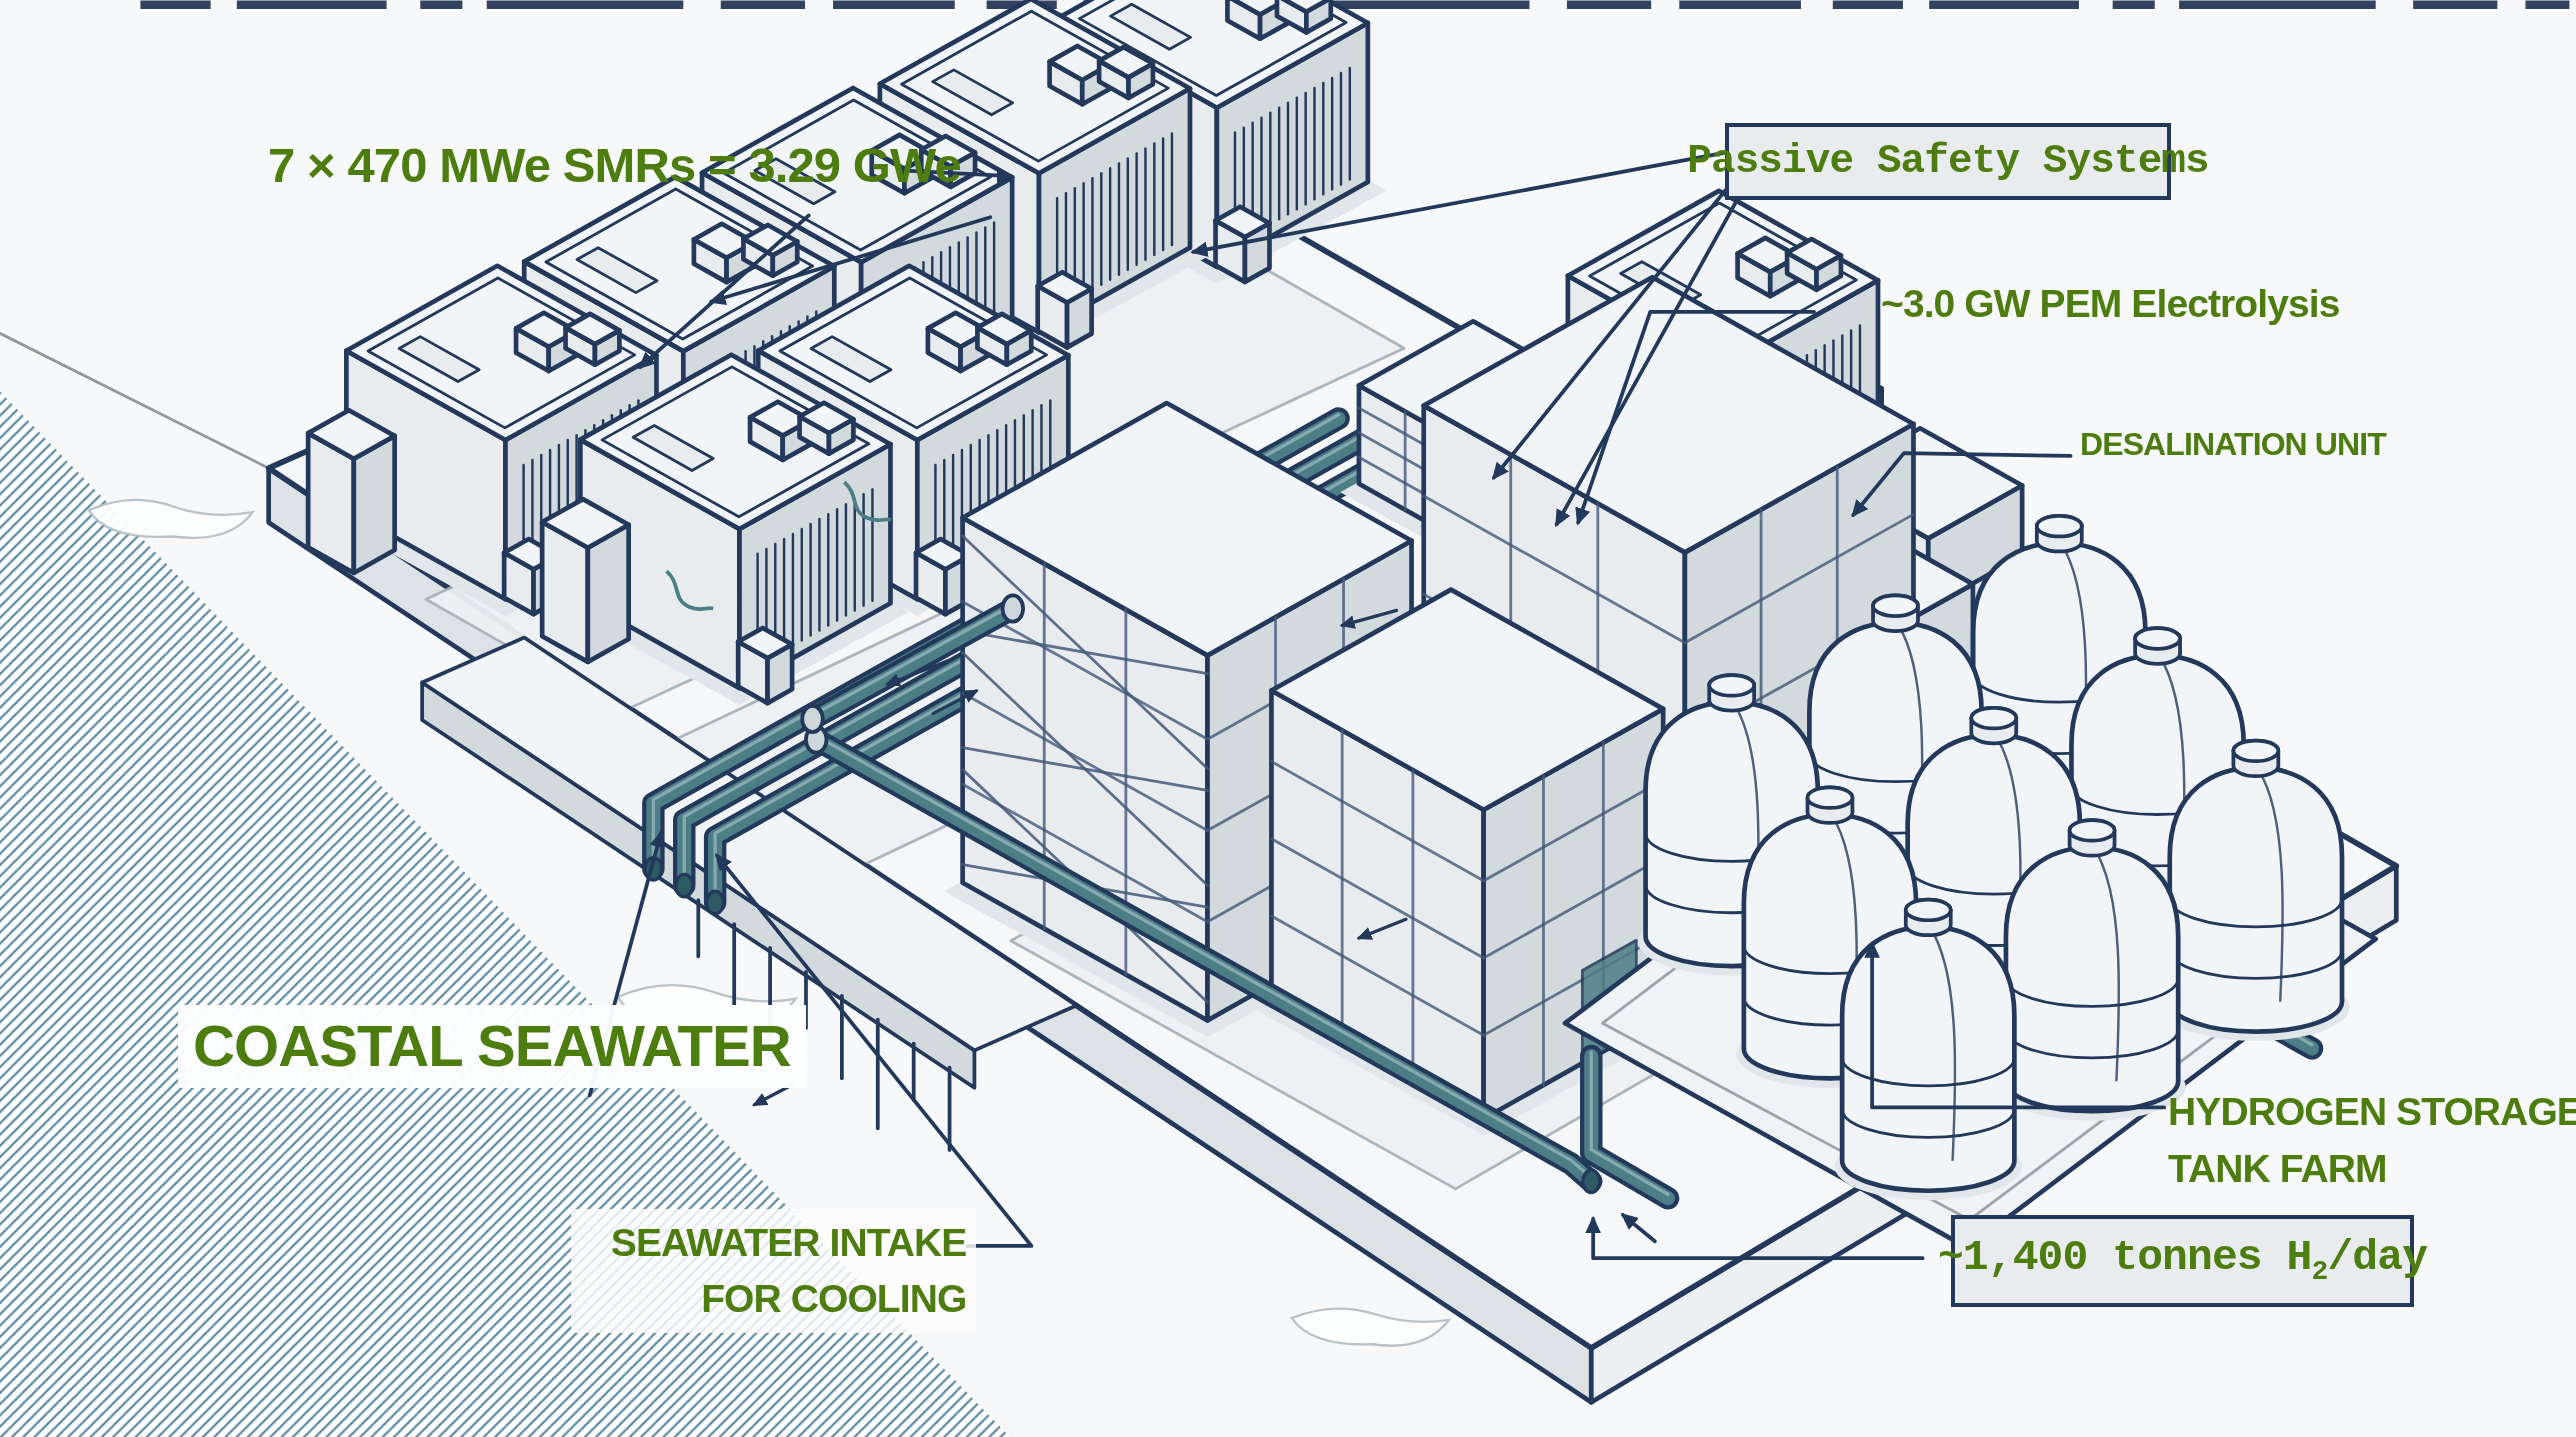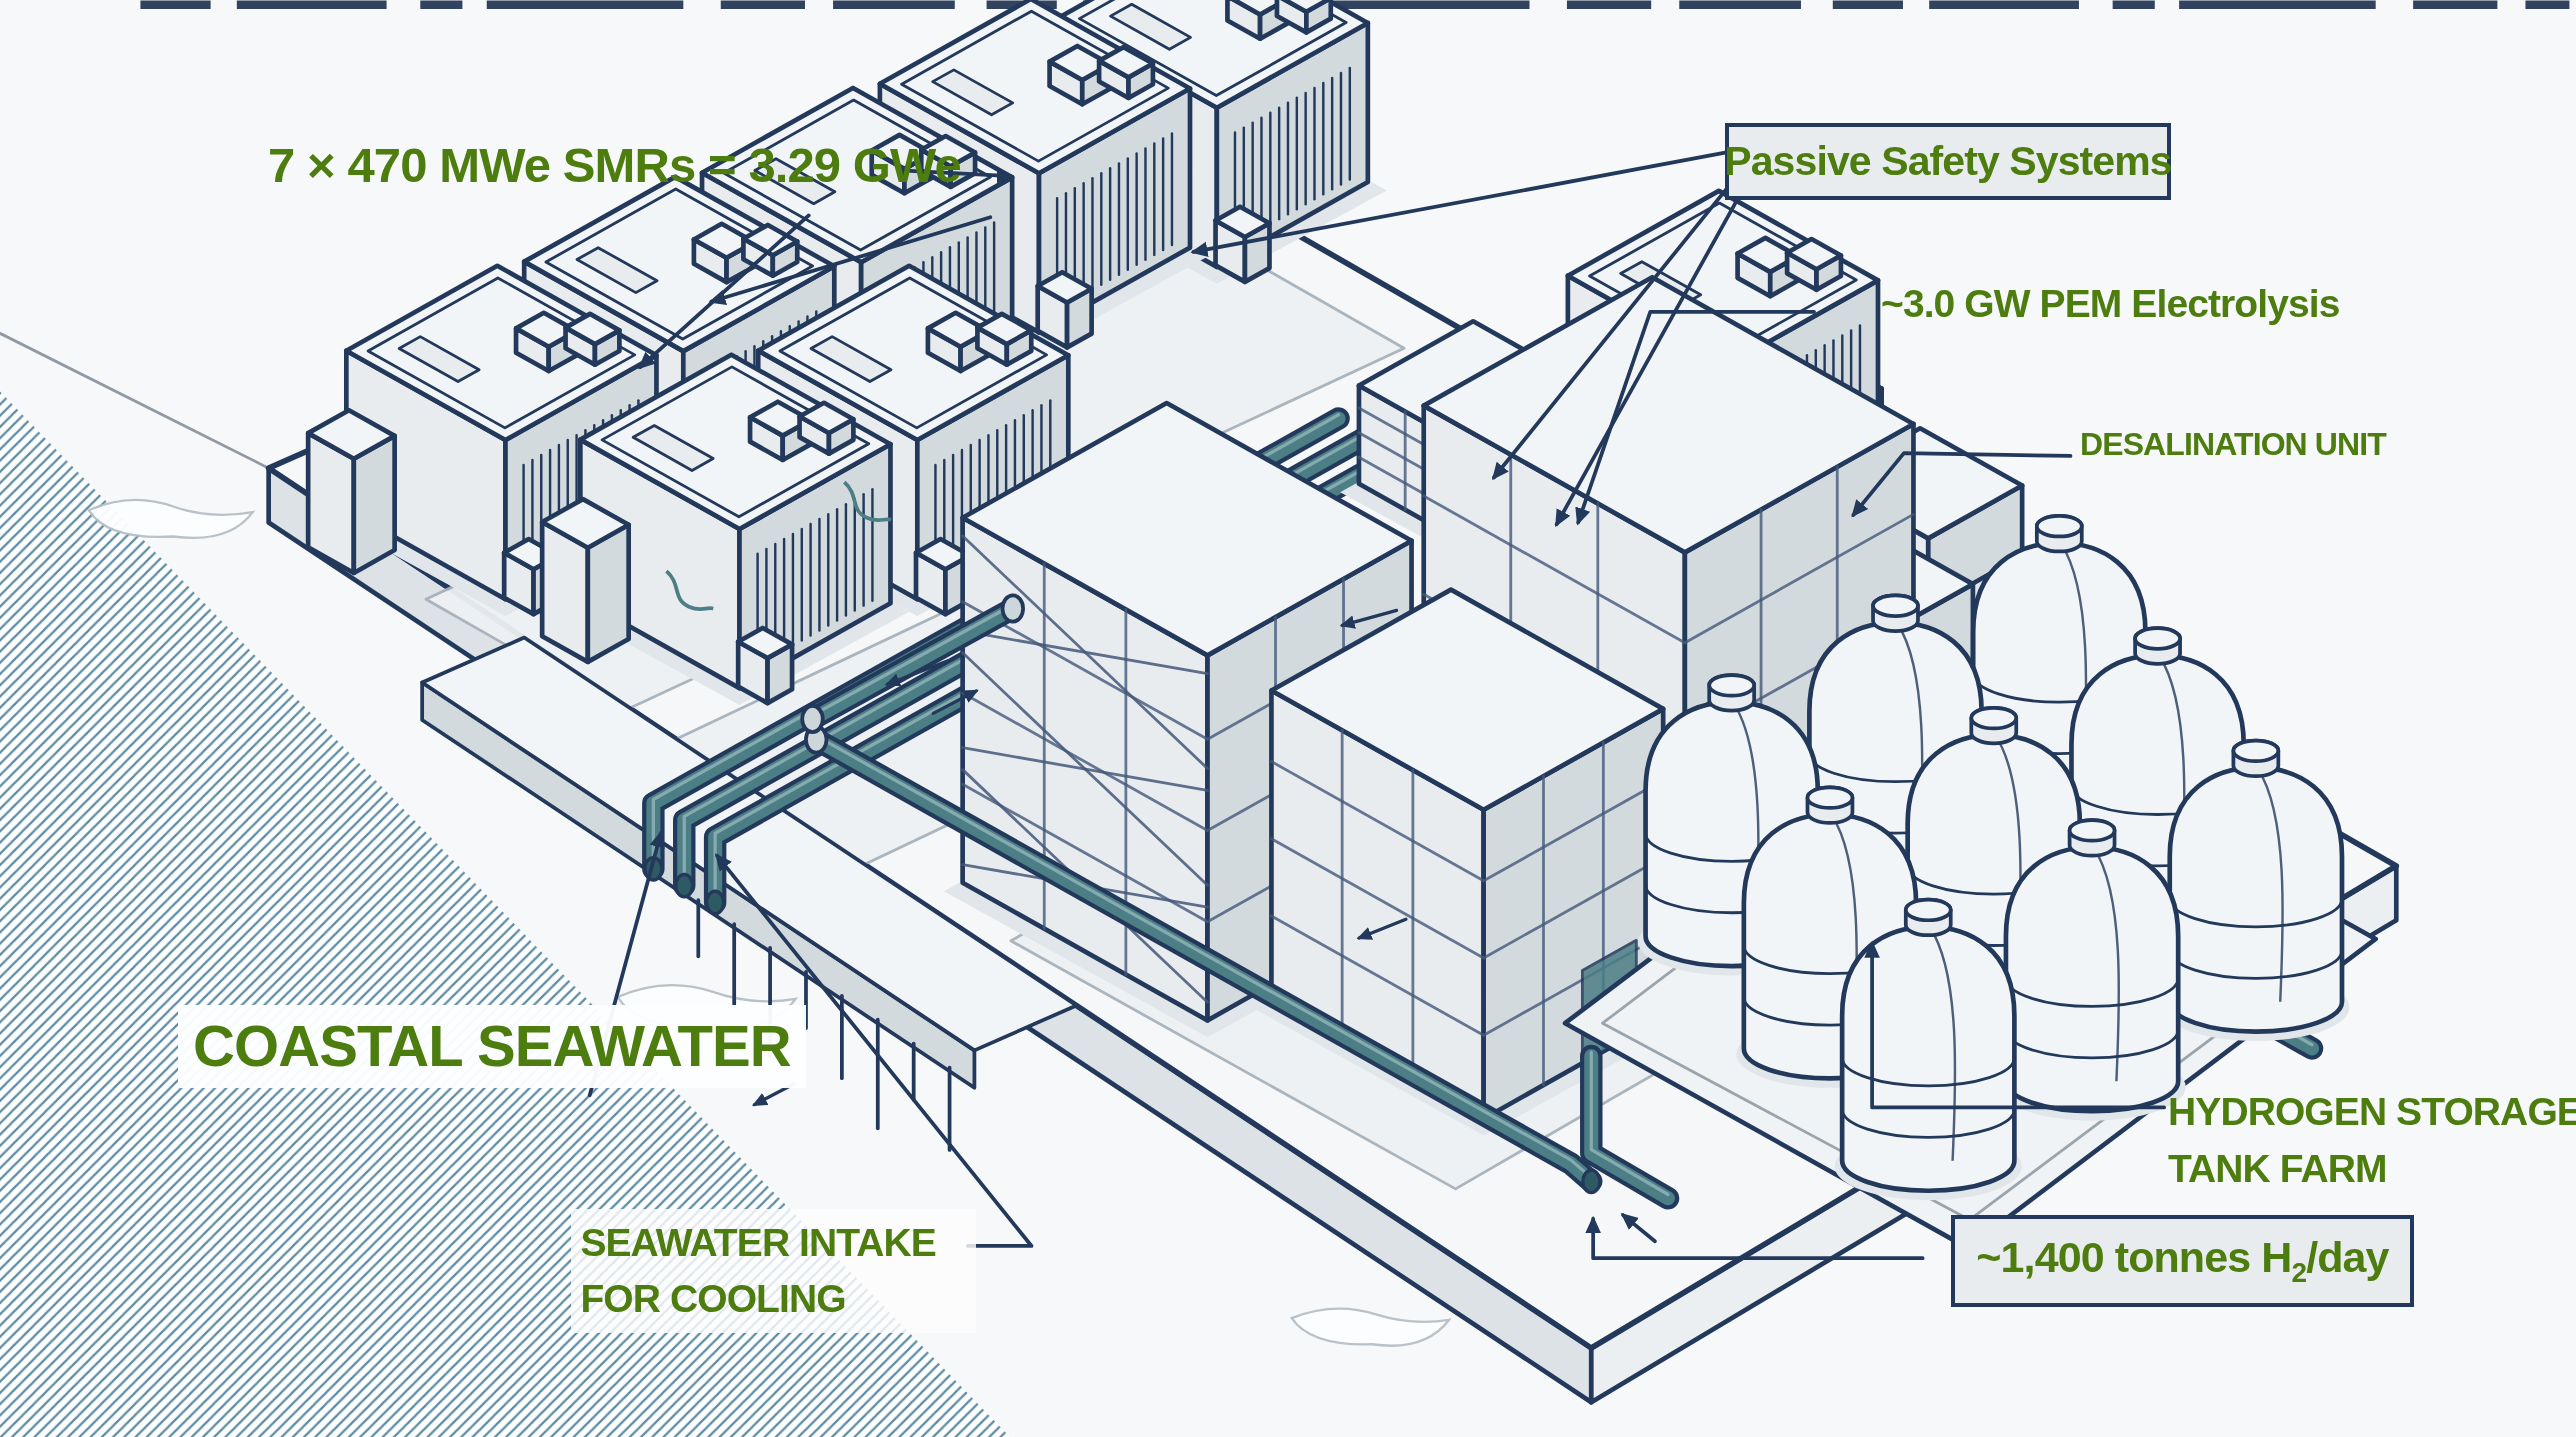--- a/index.html
+++ b/index.html
@@ -2,28 +2,28 @@
 <html style="font-size:15px"><head>
 <meta charset="utf-8">
 <style>
   html,body{margin:0;padding:0;background:#e8e8e8;}
   .stage{position:relative;width:2576px;height:1438px;background:#f7f8f9;overflow:hidden;
          font-family:"Liberation Sans",sans-serif;}
   .stage svg{position:absolute;left:0;top:0;}
   .lbl{position:absolute;color:#4d7c0f;font-weight:bold;white-space:nowrap;
        letter-spacing:-0.9px;line-height:1.1;}
   .lbl-box{border:4.7px solid #23395b;background:#e9ecee;display:flex;
-           align-items:center;justify-content:center;}
+           align-items:center;justify-content:center;font-family:Liberation Mono, monospace;}
   #smr-label{left:268px;top:139px;font-size:49px;}
   #passive-box{left:1725px;top:123px;width:438px;height:69px;font-size:41px;}
   #pem-label{left:1857px;top:283px;font-size:39px;margin-left:24px;}
   #desal-label{left:2080px;top:427px;font-size:32px;}
   #coastal-box{left:178px;top:1005px;padding:9.4px 15px;font-size:58px;
                background:rgba(253,254,255,0.96);}
-  #intake-label{left:571px;top:1209px;width:386px;font-size:39px;
+  #intake-label{left:571px;top:1209px;width:386px;text-align:right;font-size:39px;
                 line-height:1.45;background:rgba(252,253,254,0.82);padding:5.6px 9.4px;}
   #hydrogen-label{left:2168px;top:1084px;font-size:39px;line-height:1.45;}
   #h2-box{left:1923px;top:1215px;width:455px;height:84px;font-size:43px;margin-left:28px;}
   #h2-box sub{font-size:28px;font-weight:bold;}
 </style>
 </head>
 <body>
 
 <div class="stage">
 

